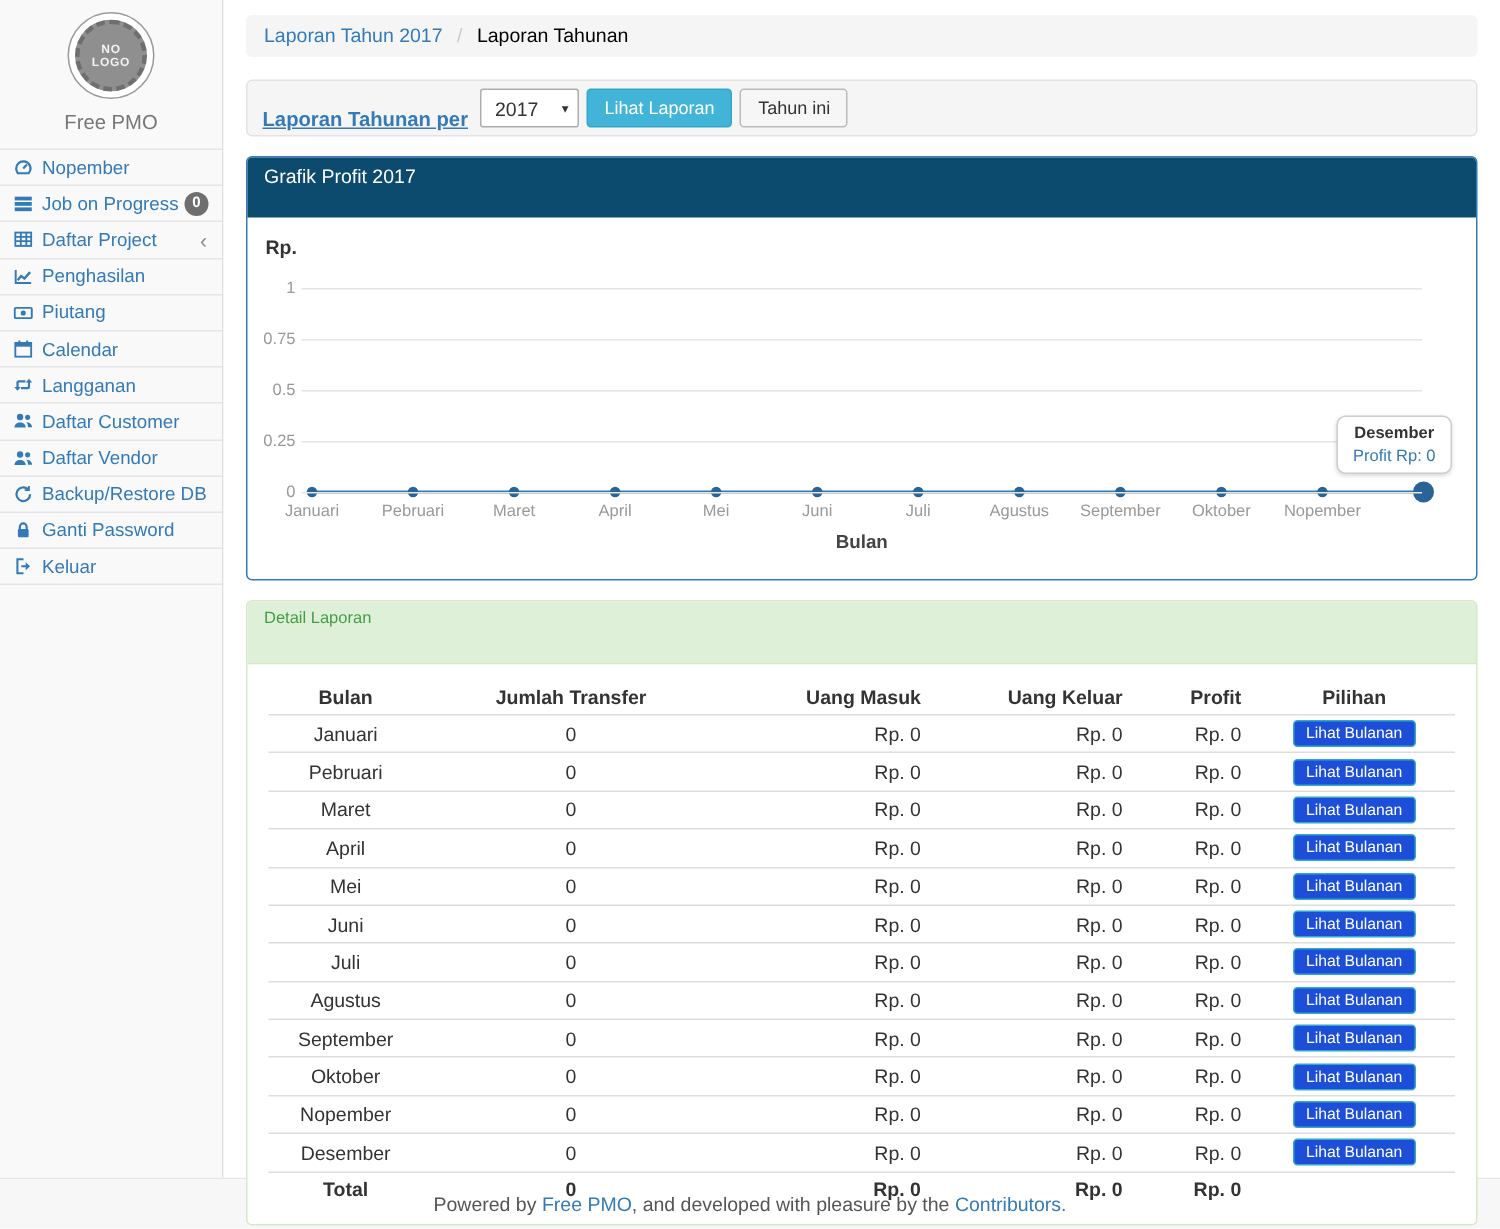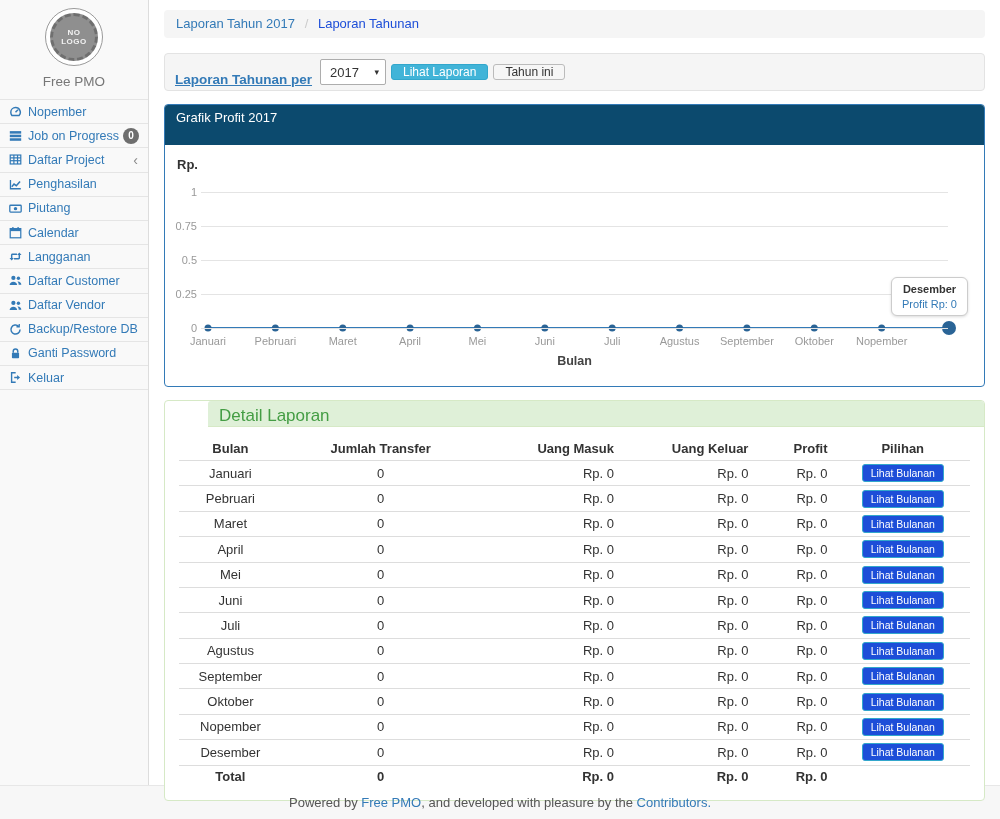--- a/index.html
+++ b/index.html
@@ -27,40 +27,40 @@
   .si-badge { position:absolute; right:9px; top:4px; background:#6e6e6e; color:#fff; font-size:10px;
               font-weight:bold; min-width:16px; height:16px; line-height:16px; text-align:center; border-radius:9px; }
   .si-chev { position:absolute; right:10px; color:#888; font-size:14px; line-height:12px; }
 
   
   .content { flex:1; padding:0 15px; background:#fff; min-width:0; }
 
   .breadcrumb { margin-top:10px; background:#f5f5f5; border-radius:4px; padding:6px 12px; font-size:13px; height:28px; }
   .breadcrumb a { color:#337ab7; }
   .breadcrumb .sep { color:#ccc; margin:0 6px; }
-  .breadcrumb .current { color:#1d4ed8; }
+  .breadcrumb .current { color:#000000; }
 
   .filter-bar { margin-top:15px; background:#f5f5f5; border:1px solid #e3e3e3; border-radius:4px;
                 padding:5px 8px; display:flex; align-items:center; gap:5px; height:38px; }
   .filter-label { color:#337ab7; font-weight:bold; font-size:13.5px; margin:14px 3px 0 2px;text-decoration:underline; }
   .year-select { background:#fff; border:1px solid #adadad; border-radius:2px; height:26px; width:66px;
                  display:flex; align-items:center; justify-content:space-between; padding:0 6px 0 9px;
                  font-size:13px; color:#333; cursor:pointer; }
   .year-select .caret { font-size:9px; color:#333; }
-  .btn { border-radius:3px; font-size:12px; height:16px; padding:0 11px; cursor:pointer;
+  .btn { border-radius:3px; font-size:12px; height:26px; padding:0 11px; cursor:pointer;
          font-family:"Liberation Sans", sans-serif; }
   .btn-info { background:#41b4d8; border:1px solid #32a7cc; color:#fff; }
   .btn-default { background:#f6f6f6; border:1px solid #bbb; color:#333; }
 
   .panel { border-radius:4px; margin-top:13px; background:#fff; }
   .panel-primary { border:1px solid #337ab7; }
   .panel-success { border:1px solid #d6e9c6; }
   .panel-heading { font-size:13px; padding:5px 11px; border-radius:3px 3px 0 0; }
   .heading-blue { background:#0c4a6e; color:#fff; height:40px; }
-  .heading-green { background:#dff0d8; color:#449d44; font-size:17px; height:26px; border-bottom:1px solid #d6e9c6;margin-left:43px; }
+  .heading-green { background:#dff0d8; color:#449d44; font-size:11px; height:42px; border-bottom:1px solid #d6e9c6; }
 
   
   .chart-body { position:relative; height:241px; }
   .chart-ylabel { position:absolute; top:12px; left:12px; font-weight:bold; font-size:13px; color:#333; }
   .gridline { position:absolute; left:36px; right:36px; height:1px; background:#e4e4e4; }
   .ytick { position:absolute; left:0; width:32px; text-align:right; font-size:11px; color:#999; }
   .xtick { position:absolute; width:70px; text-align:center; font-size:11px; color:#999; top:190px; }
   .chart-plot { position:absolute; left:0; top:0; }
   .chart-xlabel { position:absolute; left:36px; right:36px; top:209px; text-align:center;
                   font-weight:bold; font-size:12.5px; color:#444; }

